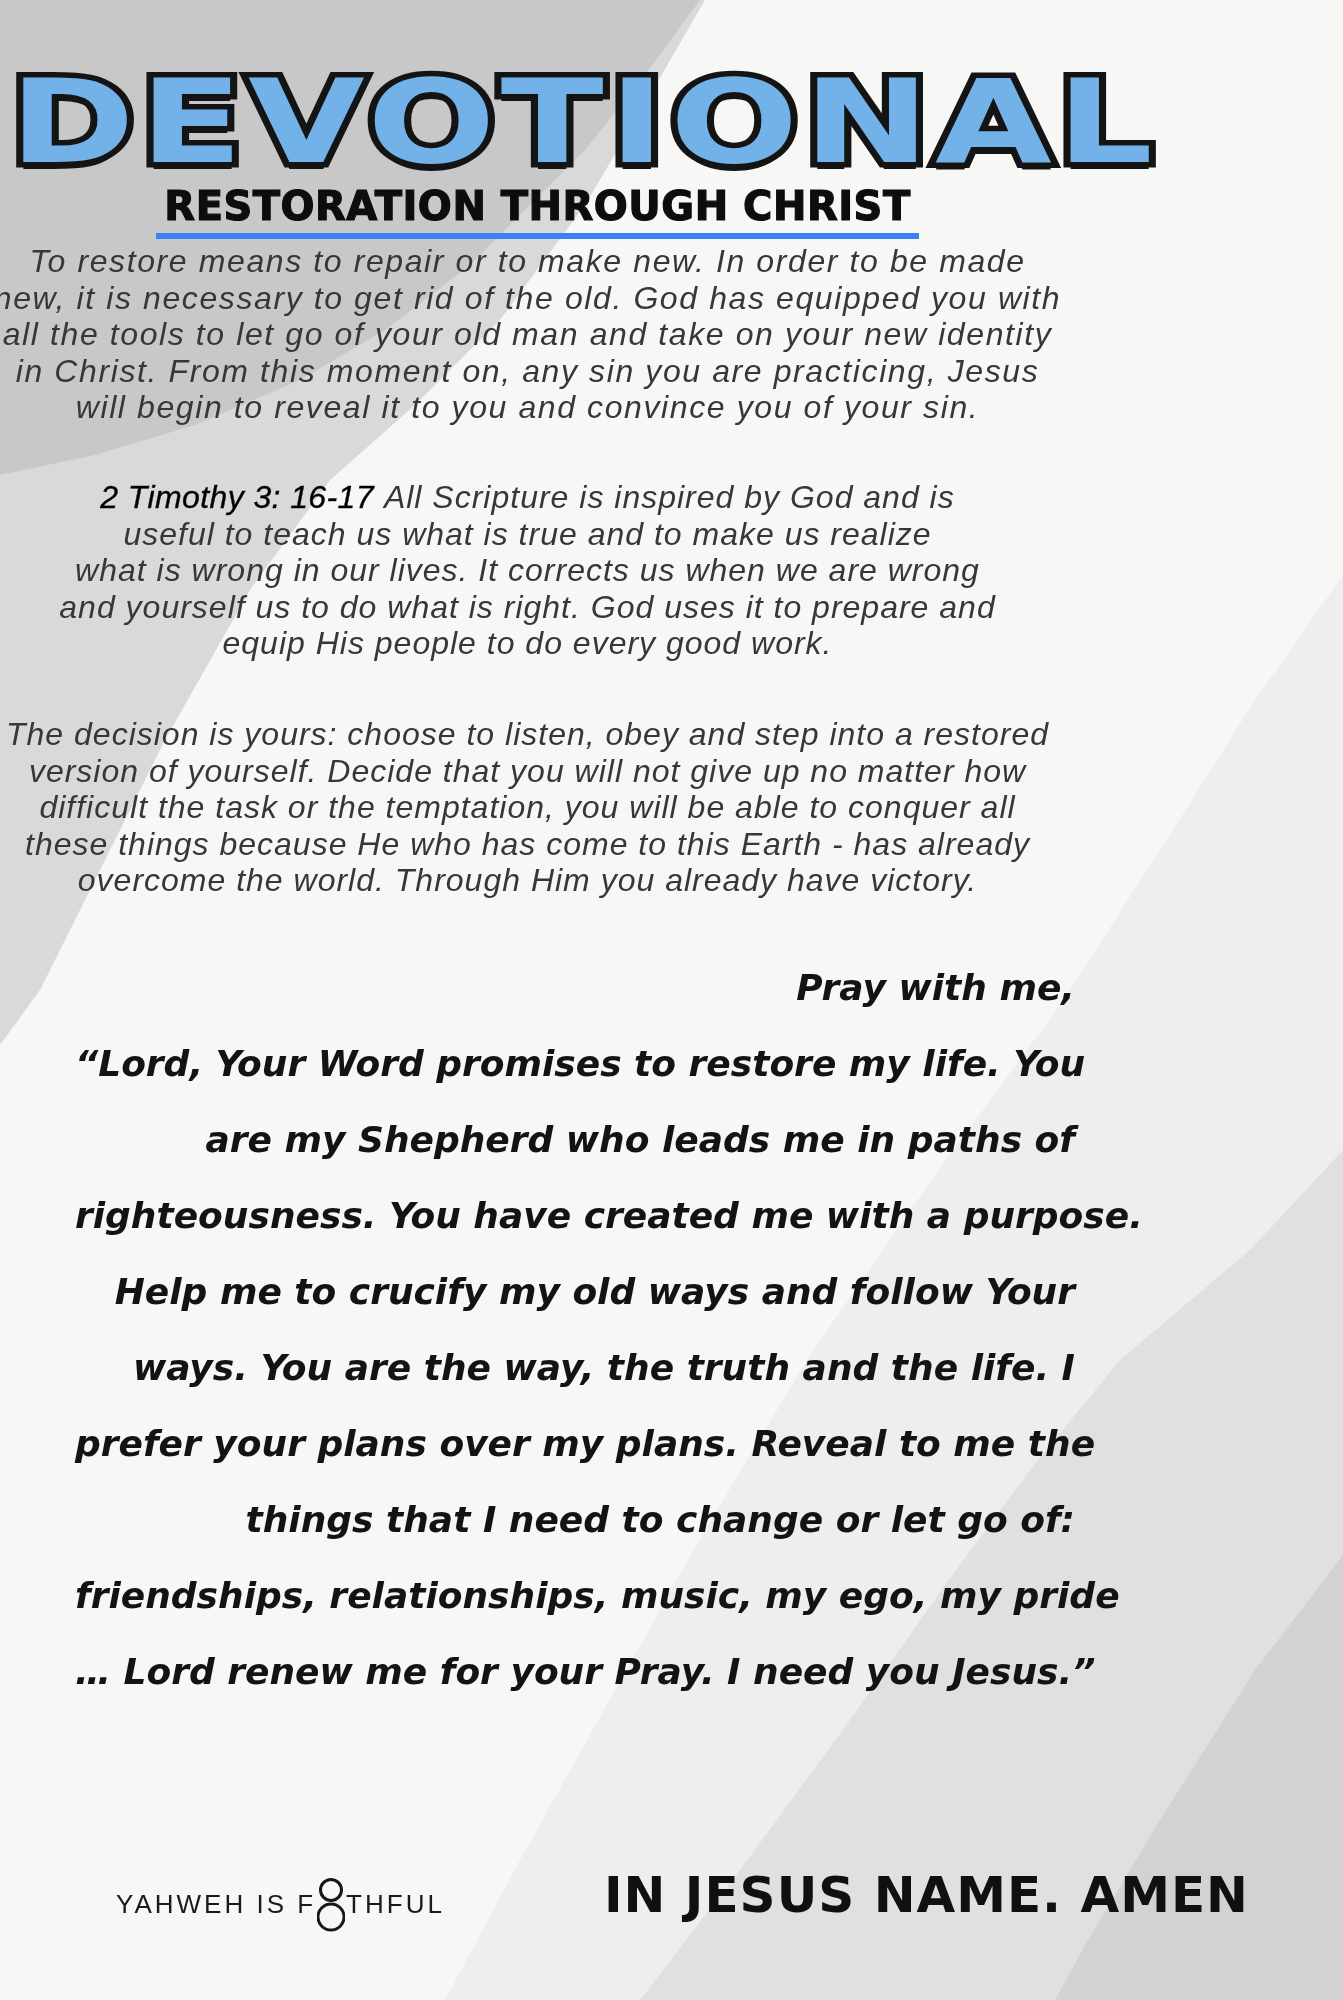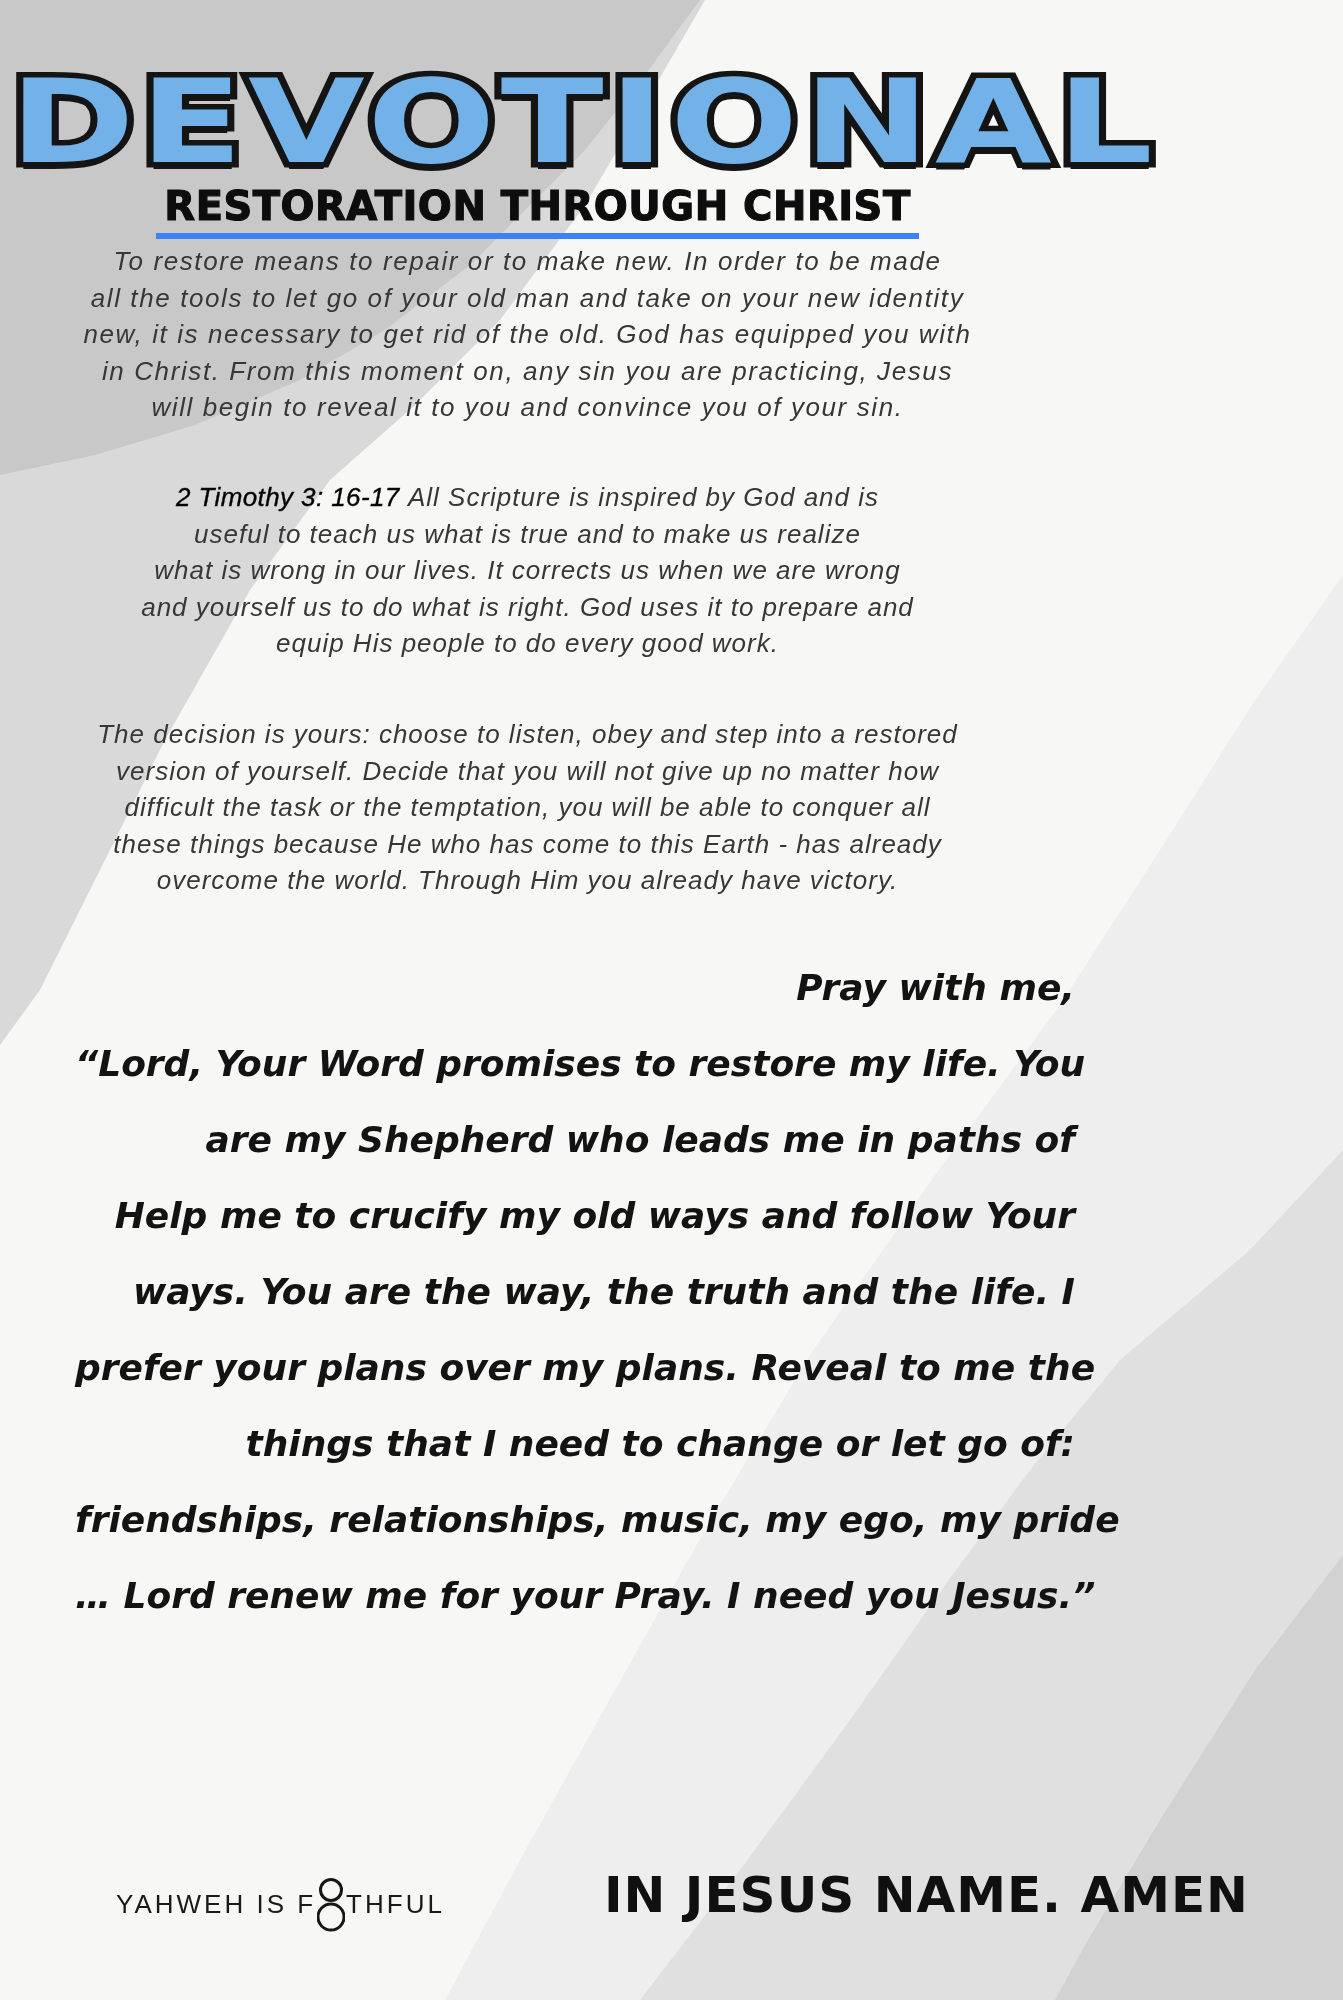--- a/index.html
+++ b/index.html
@@ -45,21 +45,21 @@
     letter-spacing:0.5px;
     color:#0d0d0d;
     -webkit-text-stroke:1.2px #0d0d0d;
     border-bottom:6px solid #3b82f6;
     padding:0 8px 4px 8px;
     white-space:nowrap;
   }
 
   
   .col{position:absolute;left:55px;width:945px;}
-  .body-par{font-style:italic;color:#373737;font-size:26px;line-height:36.5px;}
+  .body-par{font-style:italic;color:#373737;font-size:32px;line-height:36.5px;}
   .center-line{display:flex;justify-content:center;white-space:nowrap;}
   .intro{letter-spacing:1.6px;}
   .scripture{letter-spacing:1px;}
   .decision{letter-spacing:1px;}
   .scripture-ref{
     font-weight:normal;
     color:#000000;
     letter-spacing:0.4px;
     -webkit-text-stroke:0.4px #141414;
   }
@@ -111,22 +111,22 @@
     <div class="title-wrap">
       <span class="title-text">DEVOTIONAL</span>
     </div>
 
     <div class="subtitle-wrap">
       <span class="subtitle-text">RESTORATION THROUGH CHRIST</span>
     </div>
 
     <div class="col body-par intro" style="top:243px;">
       <div class="center-line">To restore means to repair or to make new. In order to be made</div>
+      <div class="center-line">new, it is necessary to get rid of the old. God has equipped you with</div>
       <div class="center-line">all the tools to let go of your old man and take on your new identity</div>
-      <div class="center-line">new, it is necessary to get rid of the old. God has equipped you with</div>
       <div class="center-line">in Christ. From this moment on, any sin you are practicing, Jesus</div>
       <div class="center-line">will begin to reveal it to you and convince you of your sin.</div>
     </div>
 
     <div class="col body-par scripture" style="top:479px;">
       <div class="center-line">
         <span class="scripture-ref">2 Timothy 3: 16-17</span>
         <span>&nbsp;</span>
         <span>All Scripture is inspired by God and is</span>
       </div>
@@ -141,20 +141,21 @@
       <div class="center-line">version of yourself. Decide that you will not give up no matter how</div>
       <div class="center-line">difficult the task or the temptation, you will be able to conquer all</div>
       <div class="center-line">these things because He who has come to this Earth - has already</div>
       <div class="center-line">overcome the world. Through Him you already have victory.</div>
     </div>
 
     <div class="prayer">
       <div>Pray with me,</div>
       <div>“Lord, Your Word promises to restore my life. You</div>
       <div>are my Shepherd who leads me in paths of</div>
+      <div>righteousness. You have created me with a purpose.</div>
       <div>Help me to crucify my old ways and follow Your</div>
       <div>ways. You are the way, the truth and the life. I</div>
       <div>prefer your plans over my plans. Reveal to me the</div>
       <div>things that I need to change or let go of:</div>
       <div>friendships, relationships, music, my ego, my pride</div>
       <div>… Lord renew me for your Pray. I need you Jesus.”</div>
     </div>
 
     <div class="brand">
       <span>YAHWEH IS F</span>

